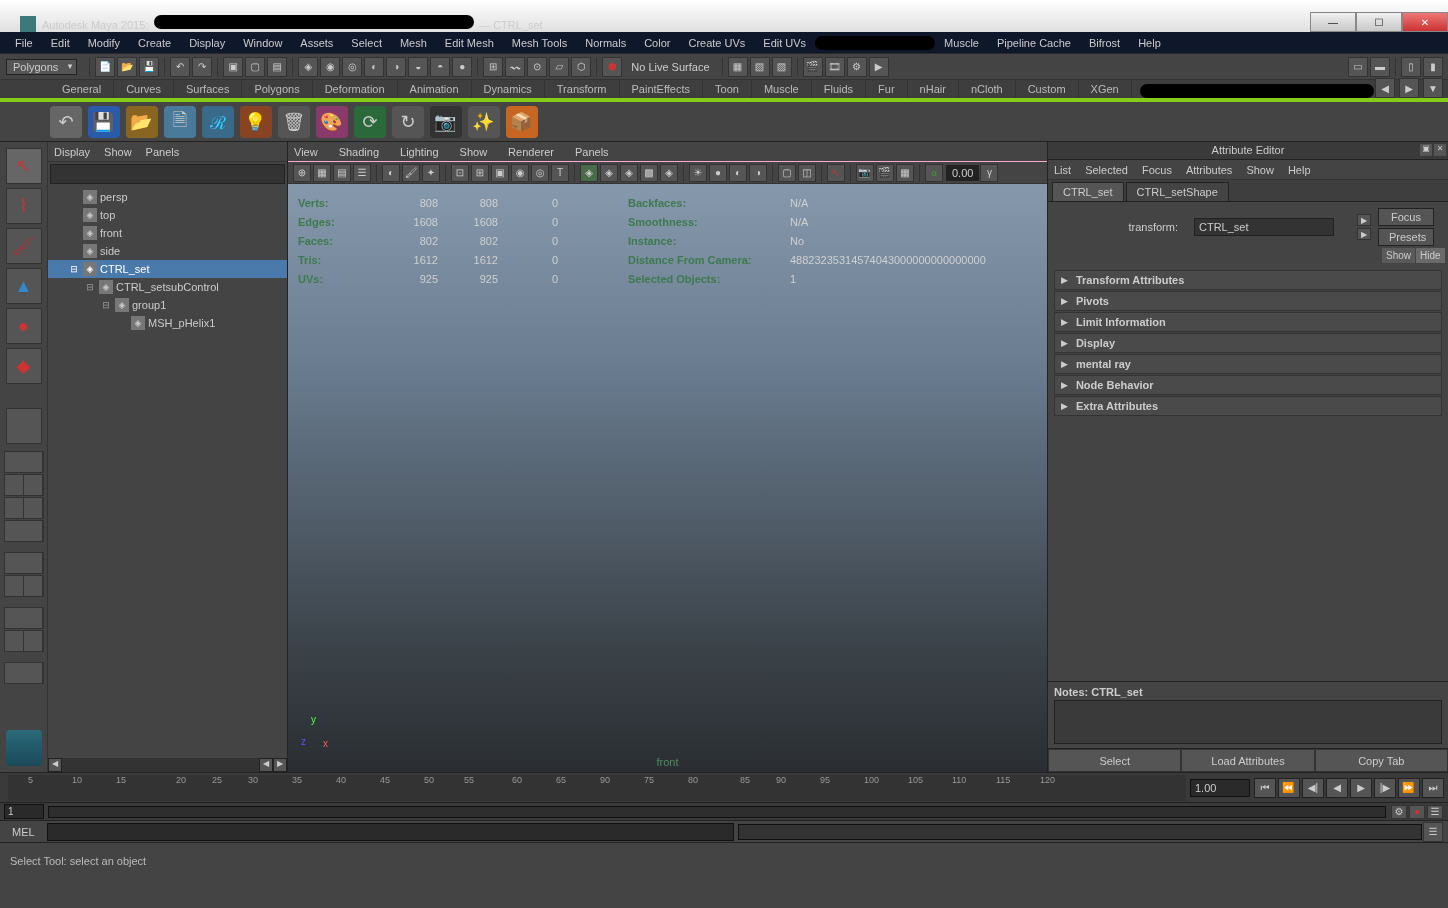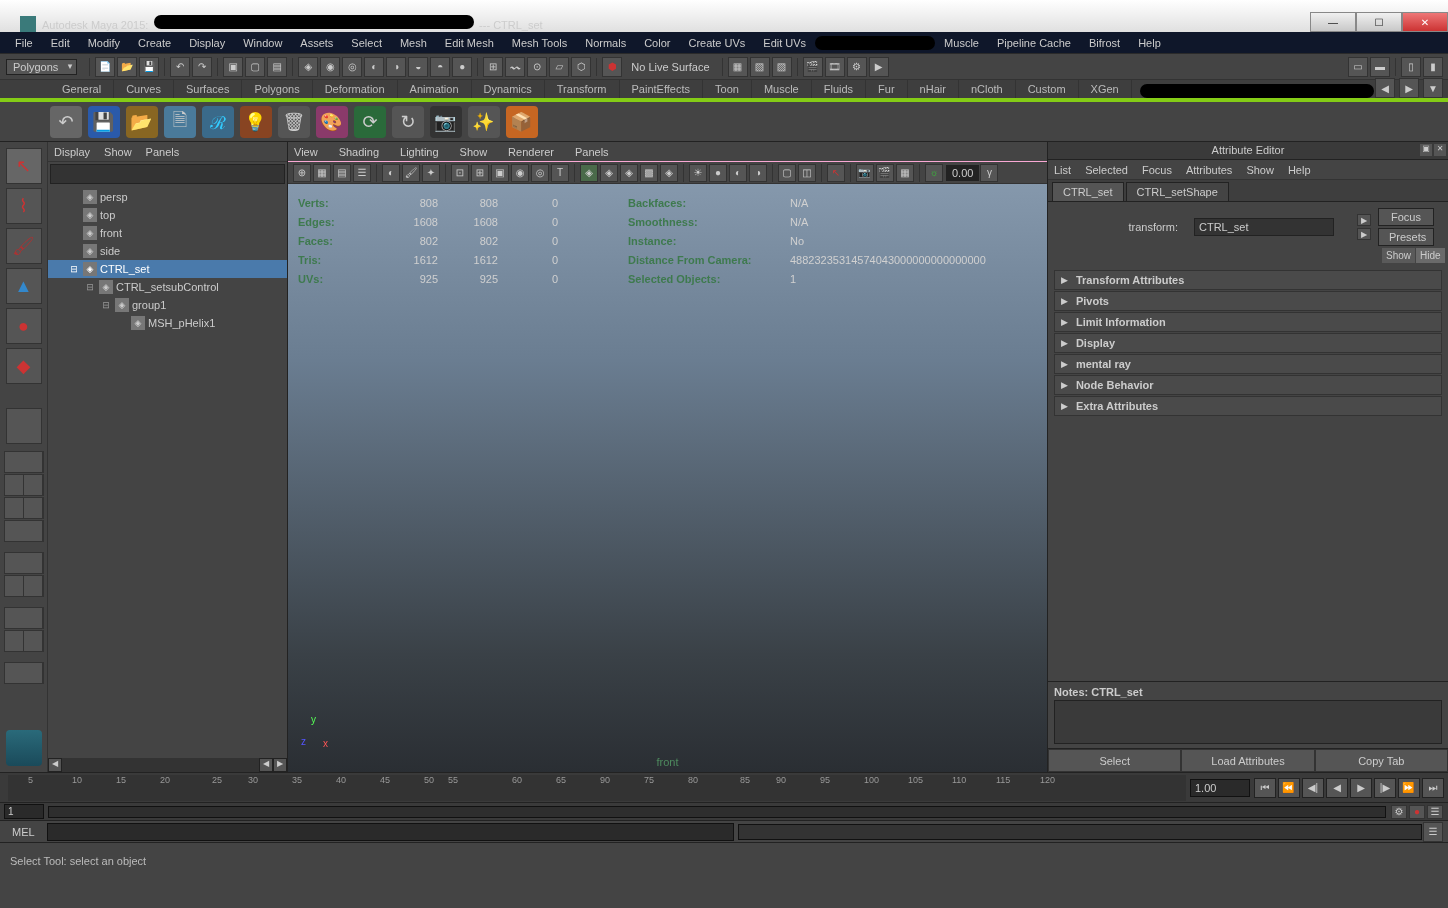--- a/index.html
+++ b/index.html
@@ -567,28 +567,28 @@
       <div></div>
     </div>
 </div>
 <div class="maya-badge"></div>
 
 <div class="timeline">
   <div class="tl-ruler" id="tl-ruler">
       <div class="tl-tick" style="left: 20px;">5</div>
       <div class="tl-tick" style="left: 64px;">10</div>
       <div class="tl-tick" style="left: 108px;">15</div>
-      <div class="tl-tick" style="left: 152px;">20</div>
+      <div class="tl-tick" style="left: 168px;">20</div>
       <div class="tl-tick" style="left: 204px;">25</div>
       <div class="tl-tick" style="left: 240px;">30</div>
       <div class="tl-tick" style="left: 284px;">35</div>
       <div class="tl-tick" style="left: 328px;">40</div>
       <div class="tl-tick" style="left: 372px;">45</div>
       <div class="tl-tick" style="left: 416px;">50</div>
-      <div class="tl-tick" style="left: 440px;">55</div>
+      <div class="tl-tick" style="left: 456px;">55</div>
       <div class="tl-tick" style="left: 504px;">60</div>
       <div class="tl-tick" style="left: 548px;">65</div>
       <div class="tl-tick" style="left: 592px;">90</div>
       <div class="tl-tick" style="left: 636px;">75</div>
       <div class="tl-tick" style="left: 680px;">80</div>
       <div class="tl-tick" style="left: 732px;">85</div>
       <div class="tl-tick" style="left: 768px;">90</div>
       <div class="tl-tick" style="left: 812px;">95</div>
       <div class="tl-tick" style="left: 856px;">100</div>
       <div class="tl-tick" style="left: 900px;">105</div>

